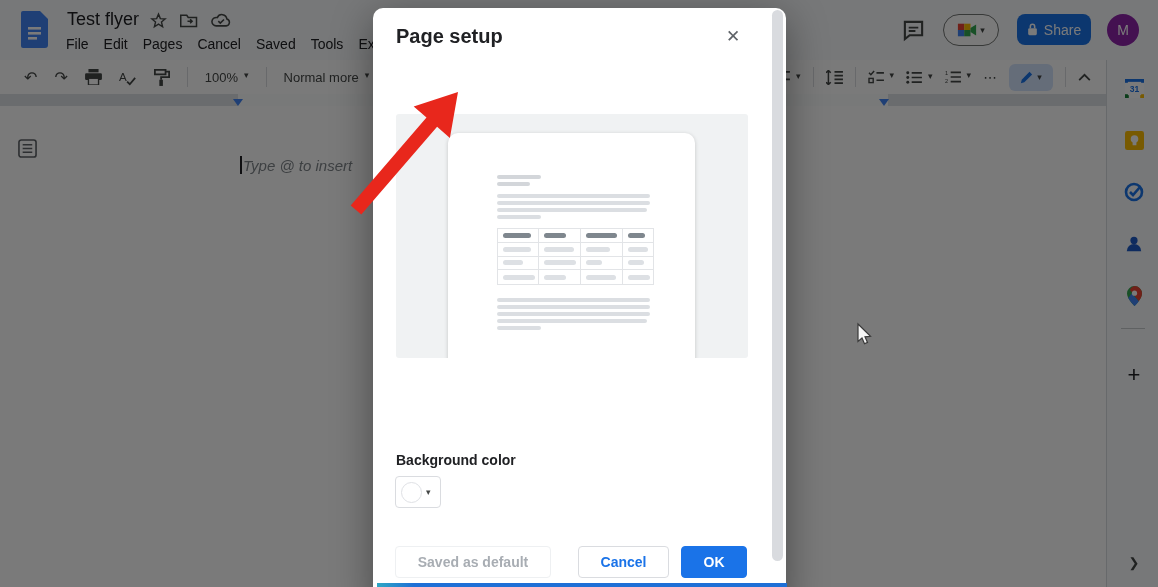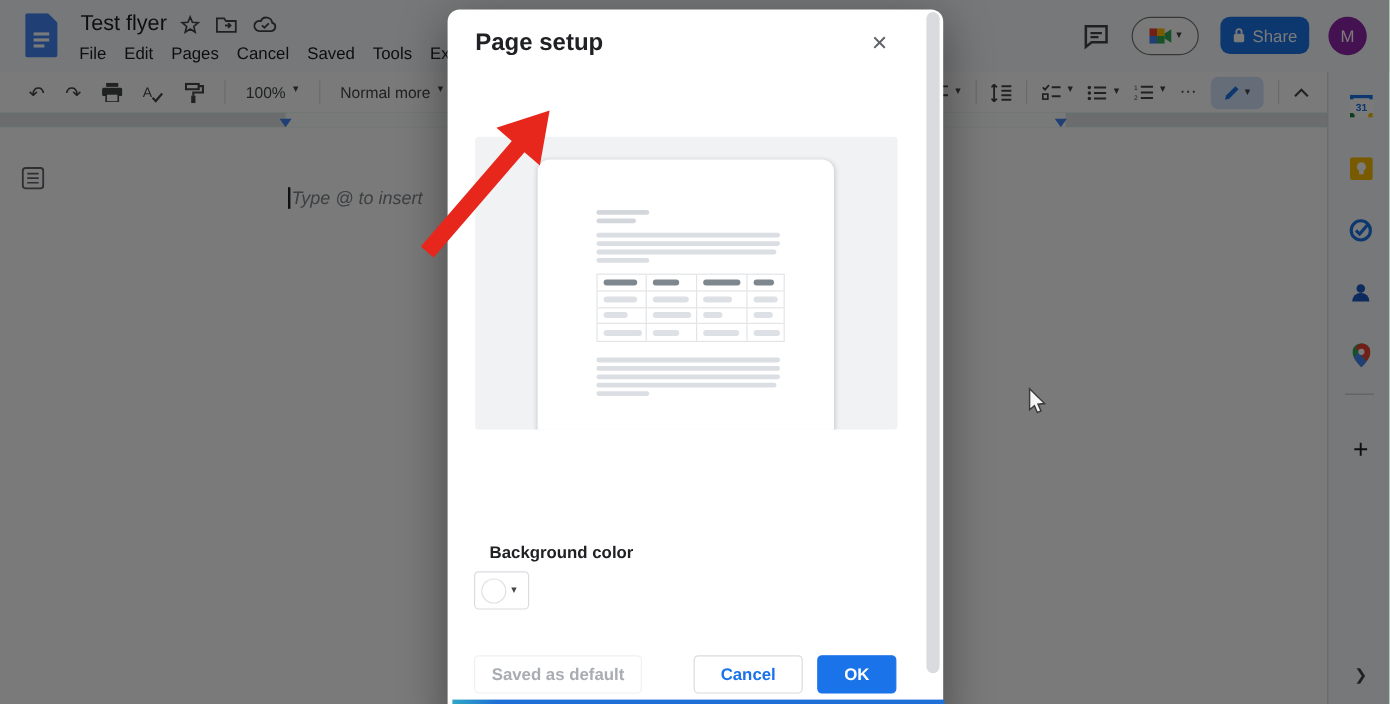--- a/index.html
+++ b/index.html
@@ -1,17 +1,17 @@
 <!DOCTYPE html>
 <html><head>
 <meta charset="utf-8">
 <style>
   * { margin:0; padding:0; box-sizing:border-box; }
   body { font-family:"Liberation Sans", sans-serif; }
-  .stage { position:relative; width:1158px; height:587px; overflow:hidden; background:#86efac;text-decoration:underline; }
+  .stage { position:relative; width:1158px; height:587px; overflow:hidden; background:#4d7c0f;text-decoration:underline; }
 
   
   .topbar { position:absolute; left:0; top:0; width:1158px; height:60px; background:#f9fbfd; }
   .docs-logo { position:absolute; left:21px; top:11px; }
   .doc-title { position:absolute; left:67px; top:9px; font-size:18px; color:#202124; }
   .title-icons { position:absolute; left:150px; top:12px; display:flex; gap:13px; align-items:center; color:#444746; }
   .menubar { position:absolute; left:66px; top:36px; display:flex; gap:15px; font-size:14px; color:#202124; }
   .menubar span { cursor:default; }
   .comment-ic { position:absolute; left:902px; top:19px; }
   .meet-pill { position:absolute; left:943px; top:14px; width:56px; height:32px; border:1px solid #747775; border-radius:16px; background:#fff; display:flex; align-items:center; justify-content:center; gap:3px; }
@@ -60,26 +60,26 @@
   .ln.dk { background:#d3d6da; }
   .pv-table { position:absolute; left:49px; top:95px; width:157px; height:57px; border:1px solid #e2e4e7; display:grid; grid-template-columns:41px 42px 42px 30px; grid-template-rows:repeat(4, 1fr); }
   .pv-cell { border-right:1px solid #e2e4e7; border-bottom:1px solid #e2e4e7; display:flex; align-items:center; padding-left:5px; }
   .pv-cell:nth-child(4n) { border-right:none; }
   .pv-cell:nth-last-child(-n+4) { border-bottom:none; }
   .bar { height:5px; border-radius:2.5px; background:#dde0e4; }
   .bar.hd { background:#7f878e; }
 
   .dlg-desc { position:absolute; left:23px; top:368px; width:352px; font-size:14px; line-height:19.5px; color:#3c4043; }
   .learn-more { color:#1a73e8; text-decoration:none; }
-  .bg-label { position:absolute; left:23px; top:444px; font-size:14px; font-weight:bold; color:#202124;margin-left:12px; }
+  .bg-label { position:absolute; left:23px; top:444px; font-size:14px; font-weight:bold; color:#202124; }
   .color-btn { position:absolute; left:22px; top:468px; width:46px; height:32px; background:#fff; border:1px solid #dadce0; border-radius:4px; display:flex; align-items:center; padding-left:5px; gap:4px; }
   .color-swatch { width:21px; height:21px; border-radius:50%; background:#fff; border:1.5px solid #dfe1e5; }
 
   .dlg-footer button { position:absolute; top:538px; height:32px; border-radius:4px; font-size:14px; font-weight:bold; font-family:"Liberation Sans", sans-serif; }
-  .btn-saved { left:22px; width:140px; background:#fff; border:1px solid #eef0f2; color:#a8adb3; }
+  .btn-saved { left:22px; width:156px; background:#fff; border:1px solid #eef0f2; color:#a8adb3; }
   .btn-cancel { left:205px; width:91px; background:#fff; border:1px solid #dadce0; color:#1a73e8; }
   .btn-ok { left:308px; width:66px; background:#1a73e8; border:1px solid #1a73e8; color:#fff; }
   .dlg-scrollbar { position:absolute; left:399px; top:2px; width:11px; height:551px; background:#d9dbdf; border-radius:6px; }
 
   .bottom-line { position:absolute; left:377px; top:583px; width:410px; height:4px; z-index:25; background:linear-gradient(90deg,#2fa7c4 0%,#1e6fd6 9%,#1e6fd6 100%); }
 
   .overlay-svg { position:absolute; inset:0; z-index:30; pointer-events:none; }
   svg { display:block; }
 </style>
 </head>

